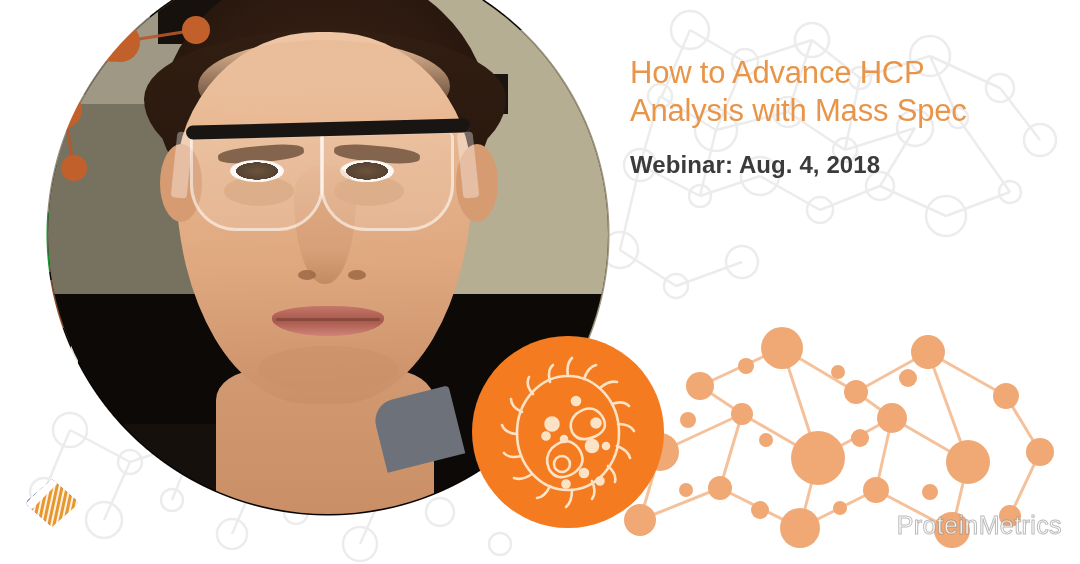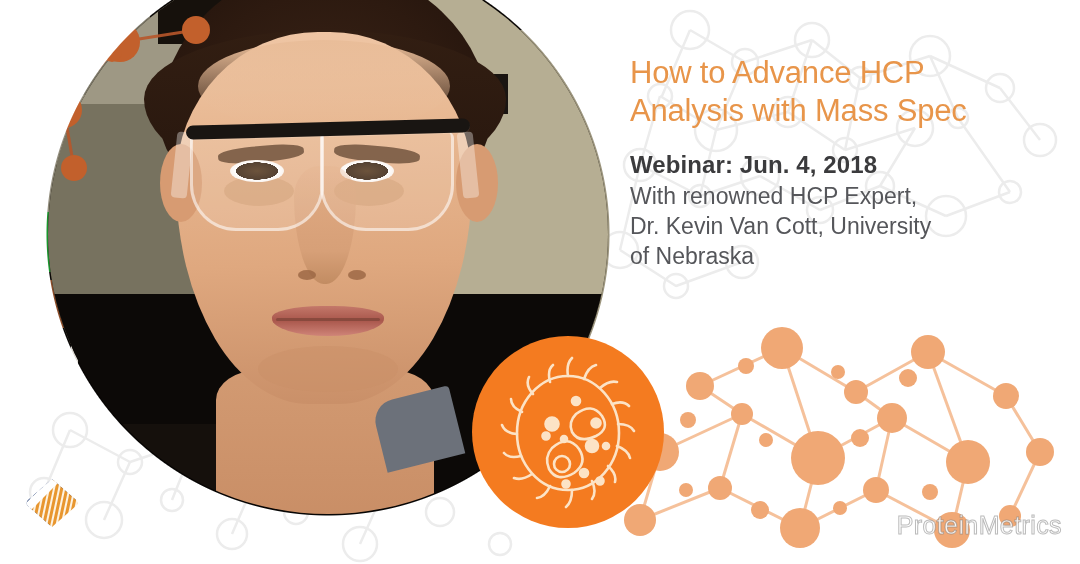--- a/index.html
+++ b/index.html
@@ -409,24 +409,21 @@
         <circle cx="112" cy="137" r="4" fill="#FCE3C6"></circle>
         <circle cx="94" cy="148" r="3.5" fill="#FCE3C6"></circle>
         <circle cx="128" cy="145" r="3.5" fill="#FCE3C6"></circle>
       </g>
     </svg>
   </div>
 
   <div class="text-block">
     <h1 class="headline">How to Advance HCP
 Analysis with Mass Spec</h1>
-    <p class="sub-date">Webinar:  Jun. 4, 2018</p>
-    <p class="sub-body">With renowned HCP Expert,
-Dr. Kevin Van Cott, University
-of Nebraska</p>
+    <p class="sub-date">Webinar:  Aug. 4, 2018</p>
   </div>
 
   <svg class="pm-logo" viewBox="0 0 54 54" aria-hidden="true">
     <defs>
       <pattern id="navyStripes" width="5" height="5" patternUnits="userSpaceOnUse" patternTransform="rotate(12)">
         <rect width="5" height="5" fill="#1F3A73"></rect>
         <rect width="2" height="5" fill="#e9edf5"></rect>
       </pattern>
       <pattern id="orangeStripes" width="5" height="5" patternUnits="userSpaceOnUse" patternTransform="rotate(12)">
         <rect width="5" height="5" fill="#E8962F"></rect>

